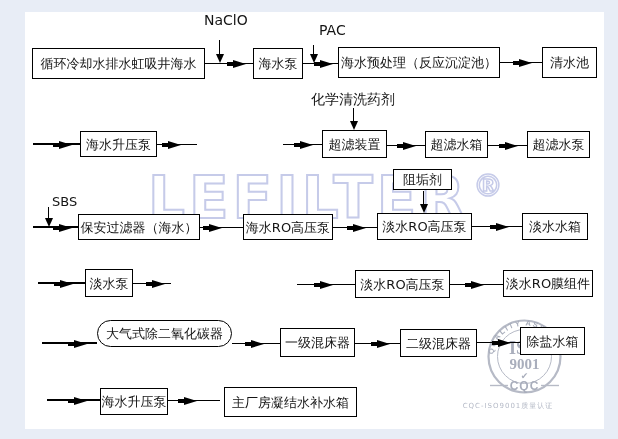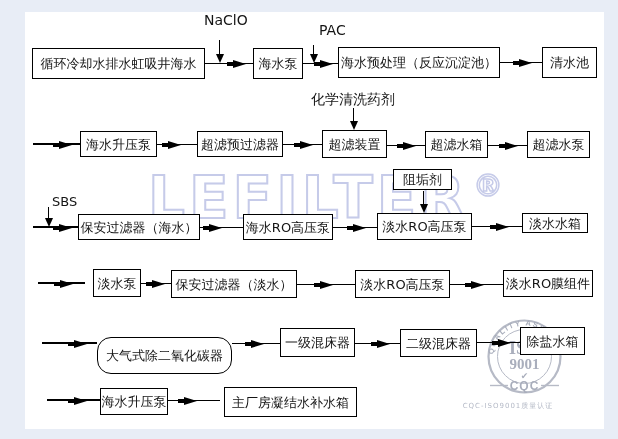--- a/index.html
+++ b/index.html
@@ -76,39 +76,37 @@
   <div id="stamp-caption">CQC-ISO9001质量认证</div>
 
   <div class="box" style="left:32px;top:48px;width:173px;height:31px;">循环冷却水排水虹吸井海水</div>
   <div class="box" style="left:253px;top:48px;width:50px;height:31px;">海水泵</div>
   <div class="box" style="left:338px;top:47px;width:162px;height:31px;">海水预处理（反应沉淀池）</div>
   <div class="box" style="left:542px;top:47px;width:55px;height:31px;">清水池</div>
   <div class="chem" style="left:204px;top:12px;">NaClO</div>
   <div class="chem" style="left:293px;top:22px;margin-left:26px;">PAC</div>
 
   <div class="box" style="left:80px;top:131px;width:77px;height:26px;">海水升压泵</div>
-  <div class="box" style="left:197px;top:131px;width:86px;height:26px;">超滤预过滤器</div>
   <div class="box" style="left:322px;top:130px;width:65px;height:28px;">超滤装置</div>
   <div class="box" style="left:425px;top:131px;width:63px;height:27px;">超滤水箱</div>
   <div class="box" style="left:527px;top:131px;width:63px;height:27px;">超滤水泵</div>
   <div class="chem" style="left:311px;top:91px;">化学清洗药剂</div>
 
   <div class="chem" style="left:52px;top:194px;font-size:13px;">SBS</div>
   <div class="box" style="left:78px;top:214px;width:122px;height:26px;">保安过滤器（海水）</div>
   <div class="box" style="left:243px;top:214px;width:90px;height:26px;">海水RO高压泵</div>
   <div class="box" style="left:393px;top:169px;width:59px;height:21px;">阻垢剂</div>
   <div class="box" style="left:377px;top:213px;width:95px;height:27px;">淡水RO高压泵</div>
-  <div class="box" style="left:522px;top:213px;width:66px;height:20px;">淡水水箱</div>
+  <div class="box" style="left:522px;top:213px;width:66px;height:27px;">淡水水箱</div>
 
-  <div class="box" style="left:85px;top:269px;width:48px;height:28px;margin-left:8px;">淡水泵</div>
-  <div class="box" style="left:171px;top:270px;width:126px;height:28px;">保安过滤器（淡水）</div>
+  <div class="box" style="left:85px;top:269px;width:48px;height:28px;">淡水泵</div>
   <div class="box" style="left:355px;top:270px;width:95px;height:28px;">淡水RO高压泵</div>
   <div class="box" style="left:503px;top:270px;width:90px;height:27px;text-align:right;">淡水RO膜组件</div>
 
-  <div class="box" style="left:97px;top:337px;width:135px;height:37px;border-radius:14px;">大气式除二氧化碳器</div>
+  <div class="box" style="left:97px;top:320px;width:135px;height:27px;border-radius:14px;">大气式除二氧化碳器</div>
   <div class="box" style="left:280px;top:328px;width:75px;height:29px;text-align:right;">一级混床器</div>
   <div class="box" style="left:400px;top:329px;width:77px;height:28px;">二级混床器</div>
   <div class="box" style="left:520px;top:327px;width:65px;height:28px;">除盐水箱</div>
 
   <div class="box" style="left:100px;top:388px;width:68px;height:27px;">海水升压泵</div>
   <div class="box" style="left:224px;top:387px;width:133px;height:30px;">主厂房凝结水补水箱</div>
 
   <div id="arrows">
       <div class="ln" style="left: 205px; top: 63px; width: 48px; height: 1px;"></div>
       <div class="ast" style="left: 227px; top: 62px;"></div>

